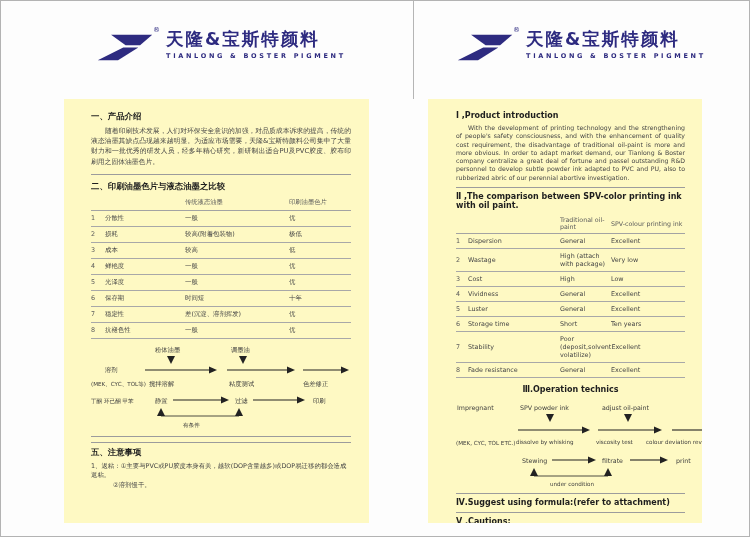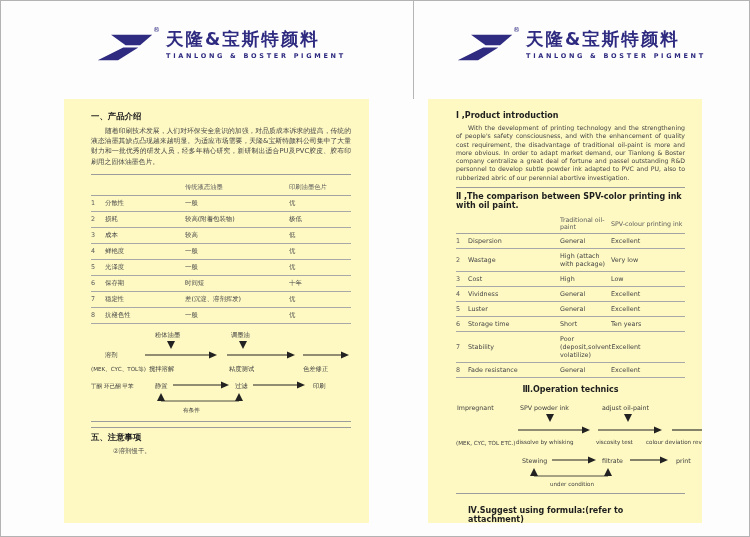--- a/index.html
+++ b/index.html
@@ -76,20 +76,21 @@
       <div class="bcn">天隆&amp;宝斯特颜料</div>
       <div class="ben">TIANLONG &amp; BOSTER PIGMENT</div>
     </div>
   </div>
 
   <div class="page pl">
     <div class="sec">一、产品介绍</div>
     <p class="para">随着印刷技术发展，人们对环保安全意识的加强，对品质成本诉求的提高，传统的液态油墨其缺点凸现越来越明显。为适应市场需要，天隆&amp;宝斯特颜料公司集中了大量财力和一批优秀的研发人员，经多年精心研究，新研制出适合PU及PVC胶皮、胶布印刷用之固体油墨色片。</p>
     <div class="hr"></div>
 
+    <div class="sec">二、印刷油墨色片与液态油墨之比较</div>
     <div class="tbl">
       <div class="thead">
         <span></span>
         <span></span>
         <span>传统液态油墨</span>
         <span>印刷油墨色片</span>
       </div>
       <div class="trow">
           <span class="c0">1</span>
           <span>分散性</span>
@@ -167,20 +168,21 @@
       <polygon points="66,75 74,75 70,67"></polygon>
       <polygon points="144,75 152,75 148,67"></polygon>
       <line class="thin" x1="70" y1="75" x2="148" y2="75"></line>
       <text x="92" y="86" class="sm">有条件</text>
     </svg>
     <div class="hr2"></div>
 
     <div class="hr2"></div>
 
     <div class="sec">五、注意事项</div>
+    <div class="cl">1、返粘：①主要与PVC或PU胶皮本身有关，越软(DOP含量越多)或DOP易迁移的都会造成返粘。</div>
     <div class="cl i1">②溶剂慢干。</div>
 
   </div>
 
   <div class="page pr">
     <div class="secr">Ⅰ ,Product introduction</div>
     <p class="parar">With the development of printing technology and the strengthening of people's safety consciousness, and with the enhancement of quality cost requirement, the disadvantage of traditional oil-paint is more and more obvious. In order to adapt market demand, our Tianlong &amp; Boster company centralize a great deal of fortune and passel  outstanding R&amp;D personnel to develop subtle powder ink adapted to PVC and PU, also to rubberized abric of our perennial abortive investigation.</p>
     <div class="hr2"></div>
 
     <div class="secr">Ⅱ ,The comparison between SPV-color printing ink with oil paint.</div>
@@ -265,21 +267,21 @@
       <line x1="174" y1="62" x2="204" y2="62"></line>
         <polygon points="204,58.5 212,62 204,65.5"></polygon>
       <text x="220" y="65">print</text>
       <polygon points="74,78 82,78 78,70"></polygon>
       <polygon points="148,78 156,78 152,70"></polygon>
       <line class="thin" x1="78" y1="78" x2="152" y2="78"></line>
       <text x="94" y="88" class="sm">under condition</text>
     </svg>
     <div class="hr2"></div>
 
-    <div class="secr" style="margin:12px;">Ⅳ.Suggest using formula:(refer to attachment)</div>
+    <div class="secr" style="margin:0;">Ⅳ.Suggest using formula:(refer to attachment)</div>
     <div class="hr2"></div>
 
     <div class="secr">Ⅴ .Cautions:</div>
     <div class="cr b">1. Anti-stick:</div>
     <div class="cr i3">① Mainly related to PVC and PU rubberized fabric, too soft it is (too much DOP), or DOP  is easy to migrate.</div>
     <div class="cr i3">② Solvent dries slowly</div>
 
   </div>
 </div>
 

